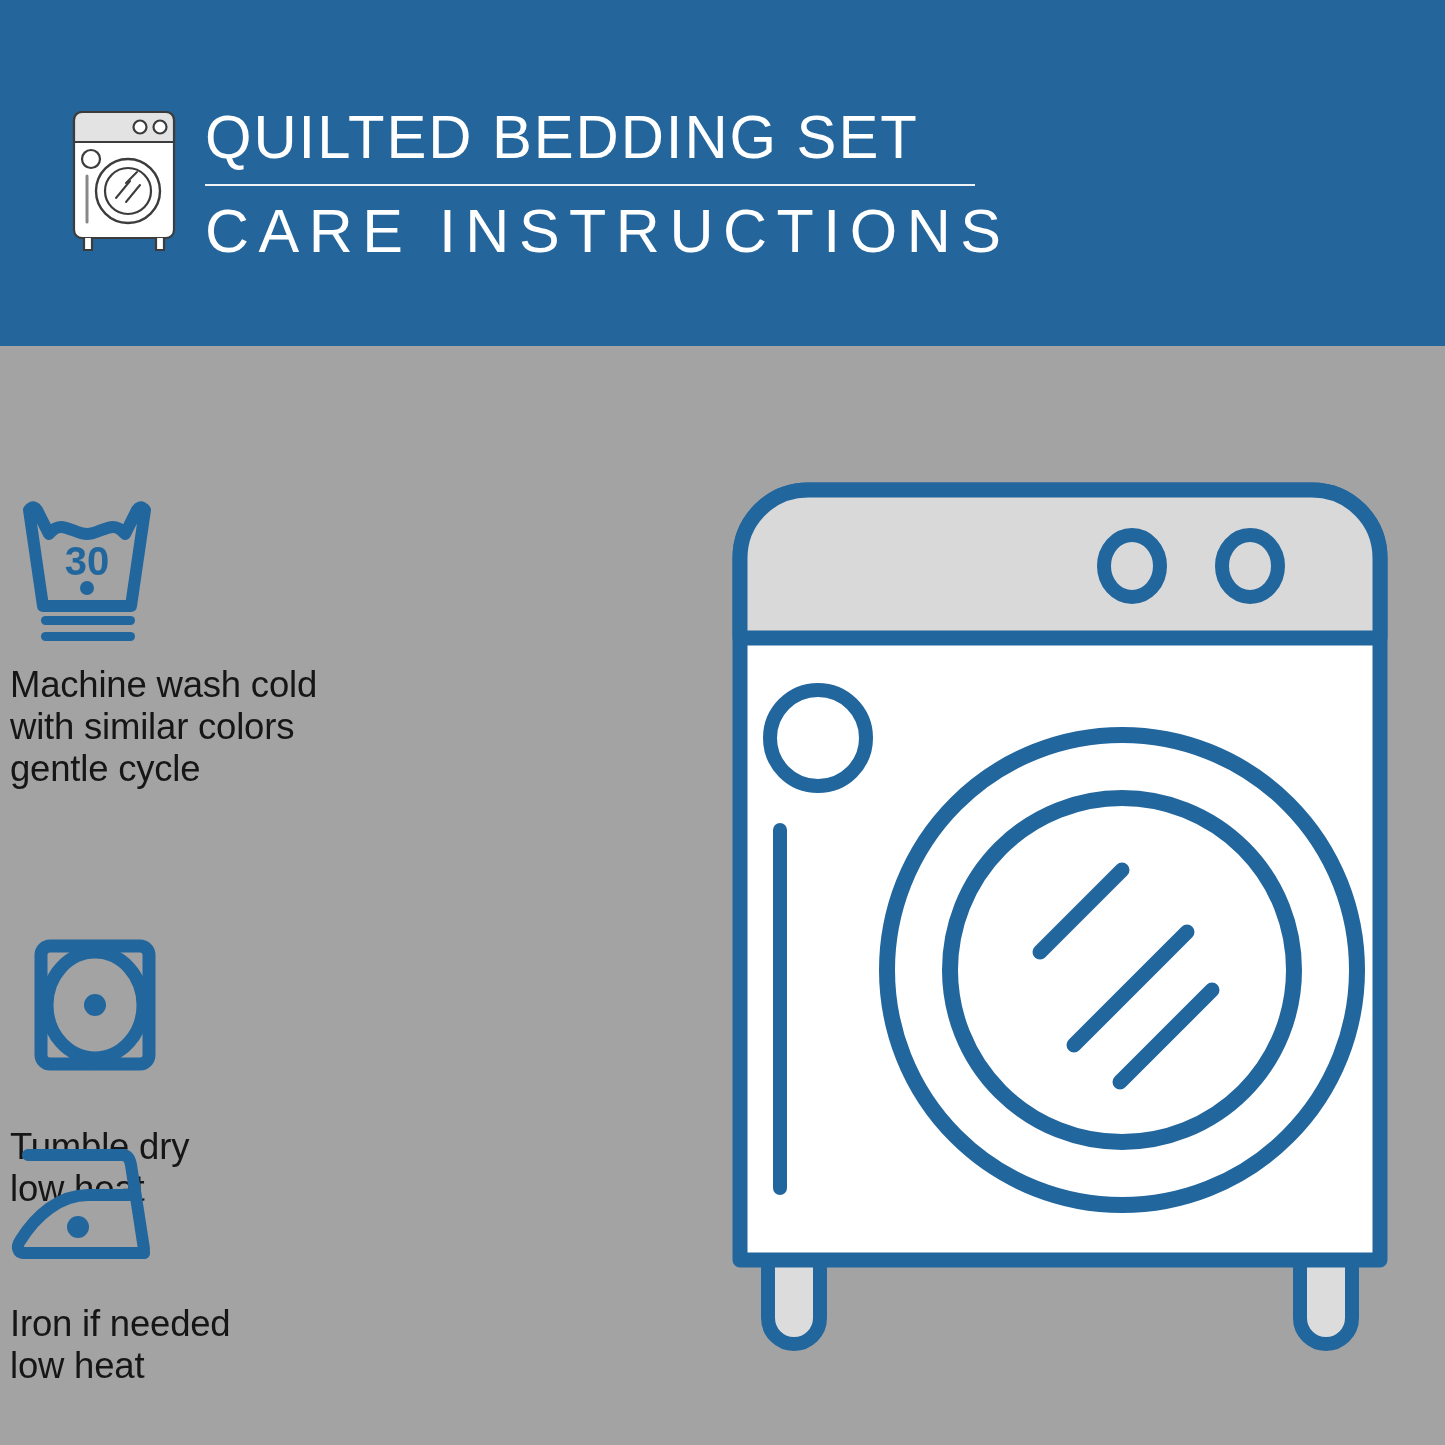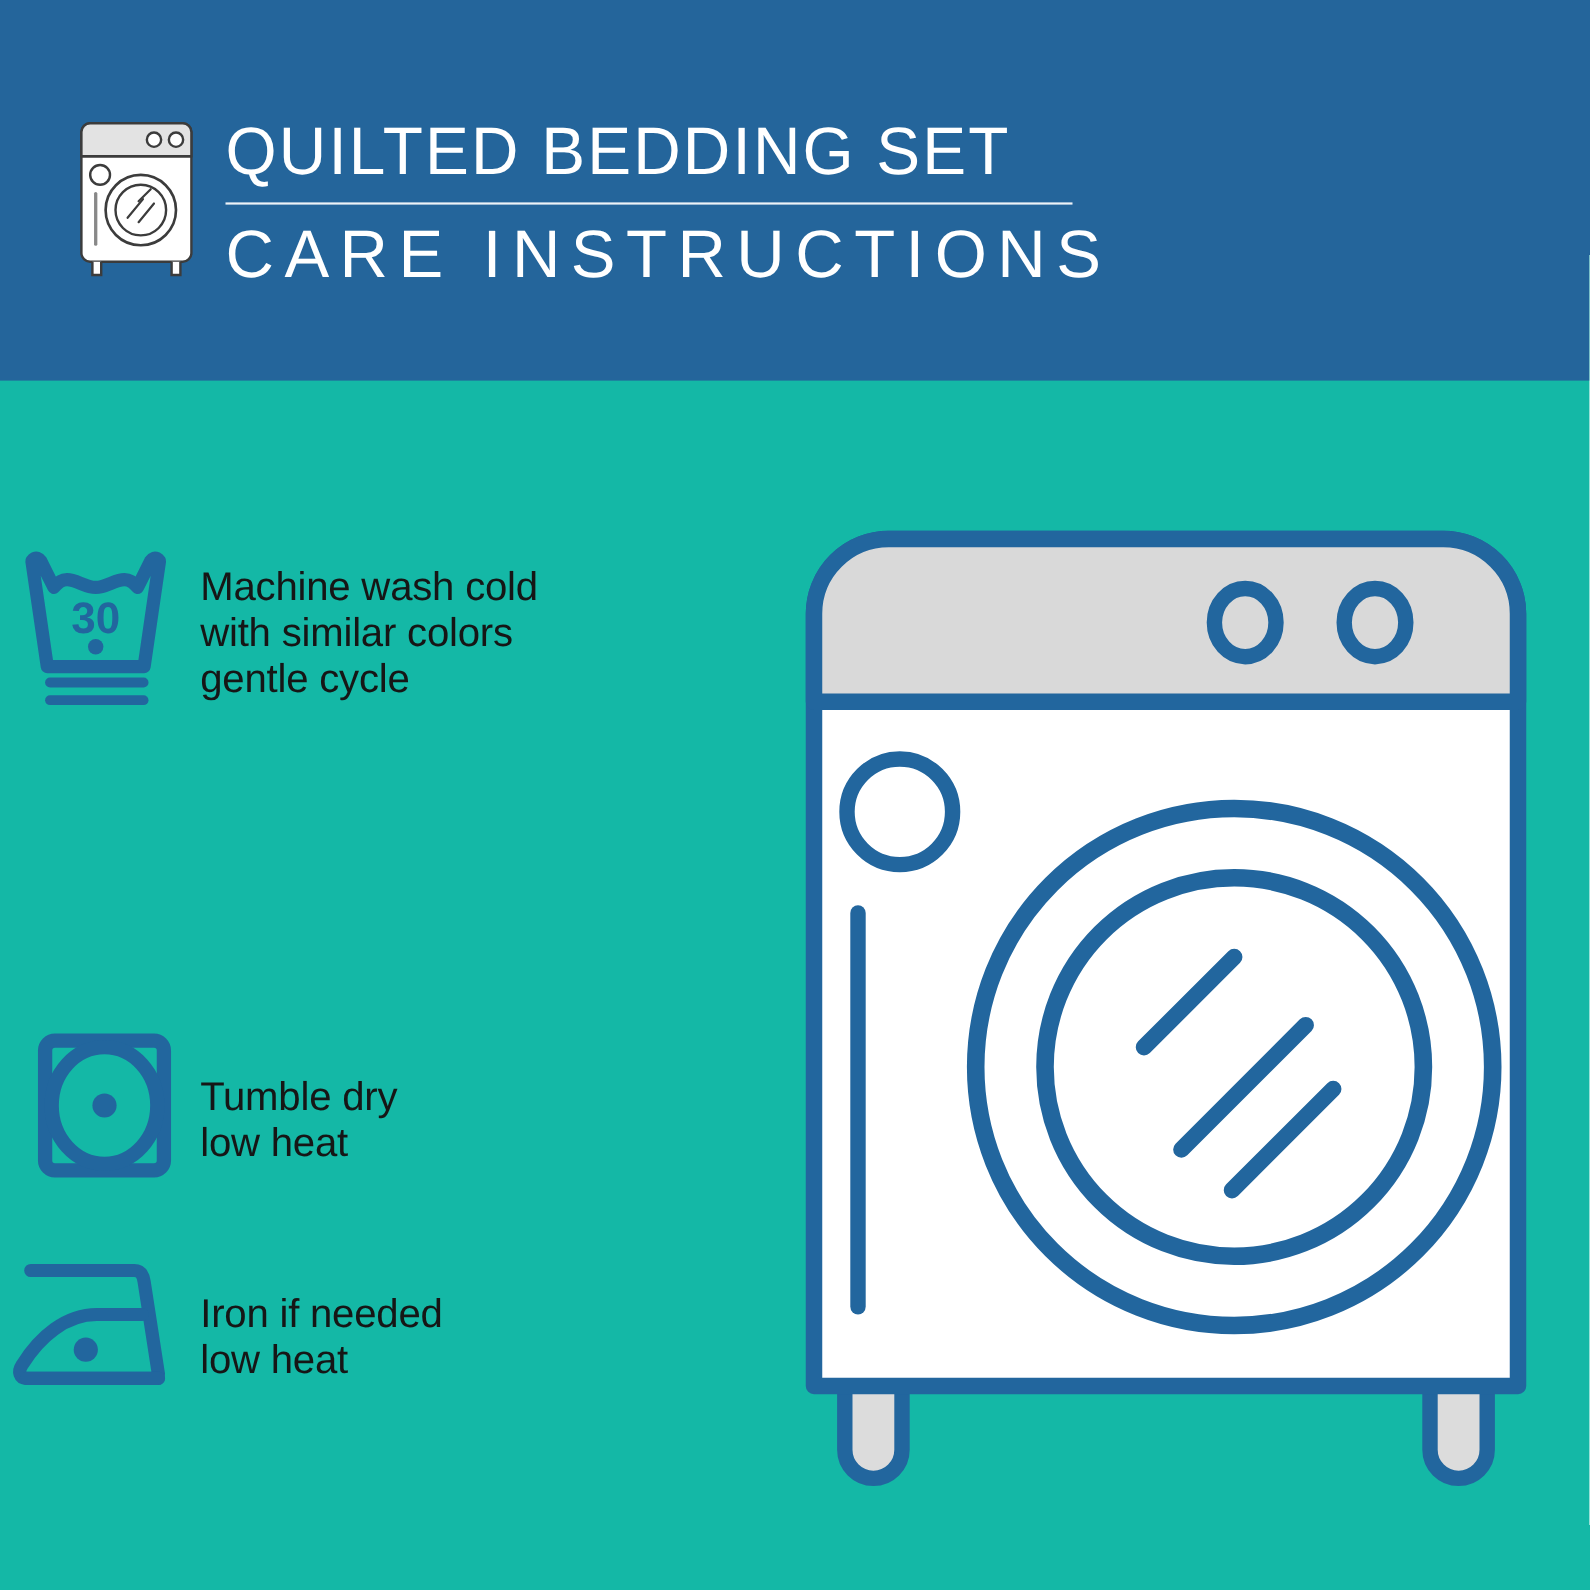--- a/index.html
+++ b/index.html
@@ -9,21 +9,21 @@
     height: 1445px;
     background: #ffffff;
     font-family: "Liberation Sans", sans-serif;
     overflow: hidden;
   }
 
   #page {
     position: relative;
     width: 1445px;
     height: 1445px;
-    background: #14b8a6;
+    background: #a3a3a3;
   }
 
   
   .header-bar {
     position: absolute;
     left: 0; top: 0;
     width: 1445px;
     height: 346px;
     background: #24659B;
   }
@@ -81,20 +81,21 @@
     width: 720px;
     height: 1099px;
   }
 
   .care-row {
     position: absolute;
     left: 0;
     width: 700px;
     display: flex;
     align-items: flex-start;
+    flex-direction: column;
   }
 
   .care-row.r1 { top: 150px; }
   .care-row.r2 { top: 365px; }
   .care-row.r3 { top: 582px; }
   .care-row.r4 { top: 795px; }
 
   .care-icon {
     width: 172px;
     min-width: 172px;

